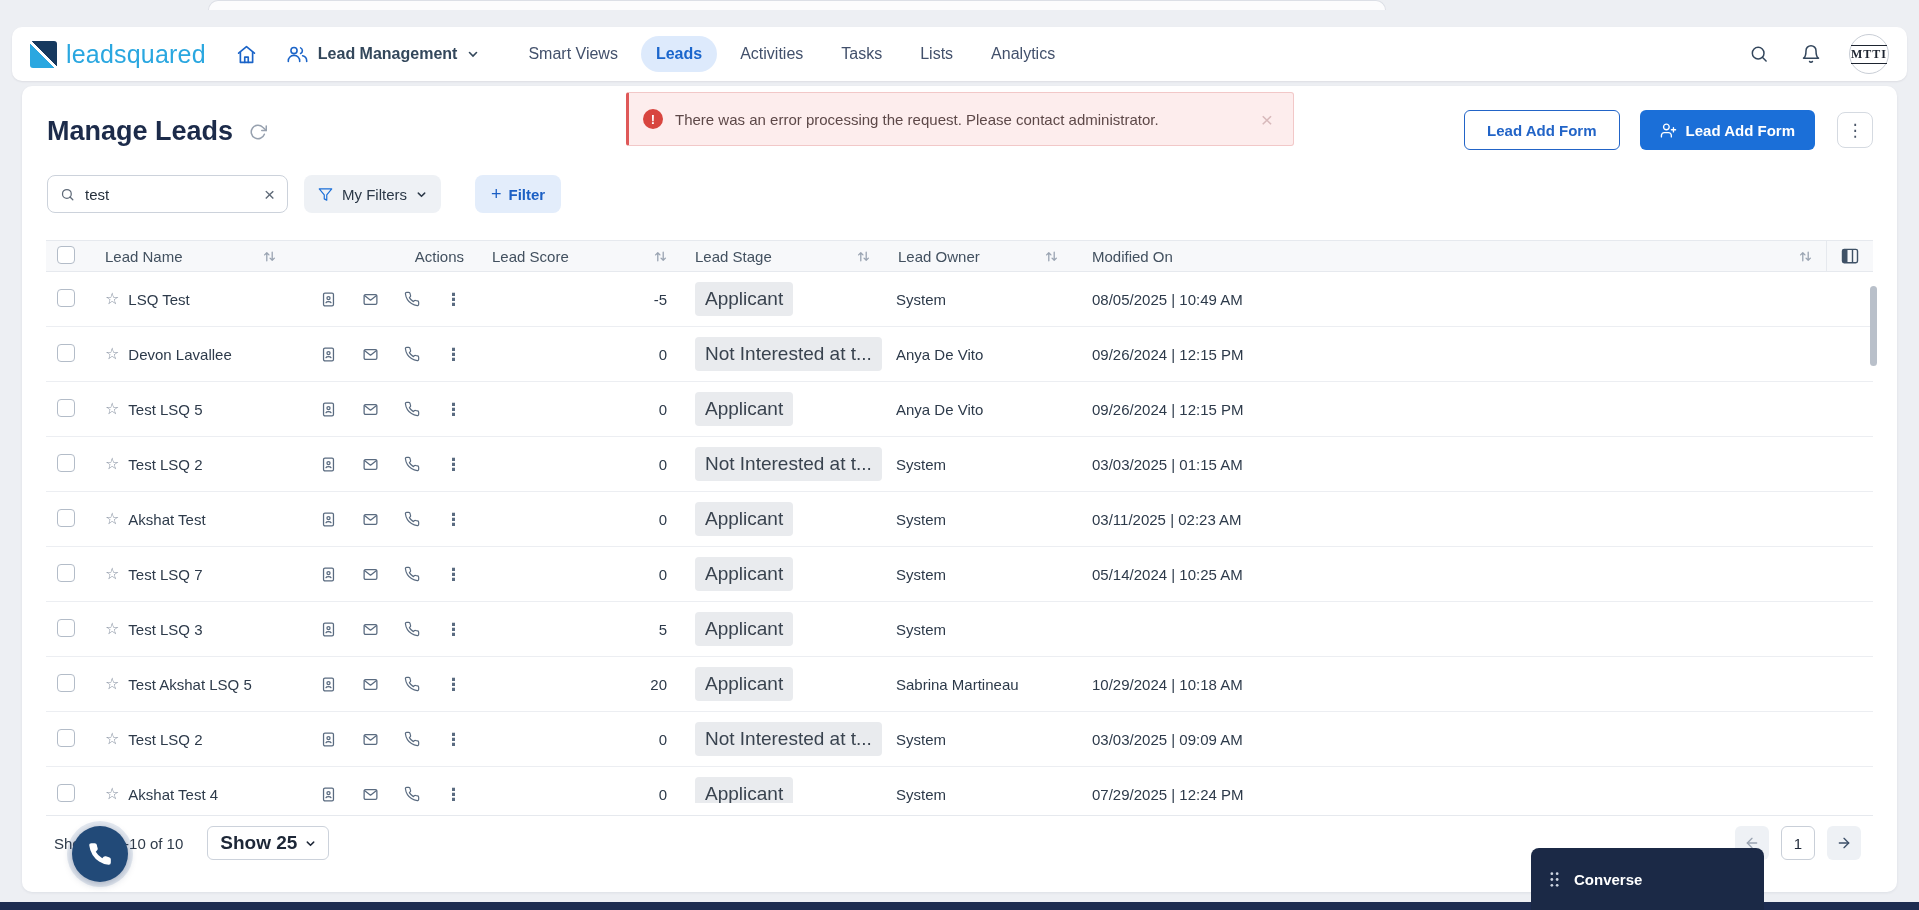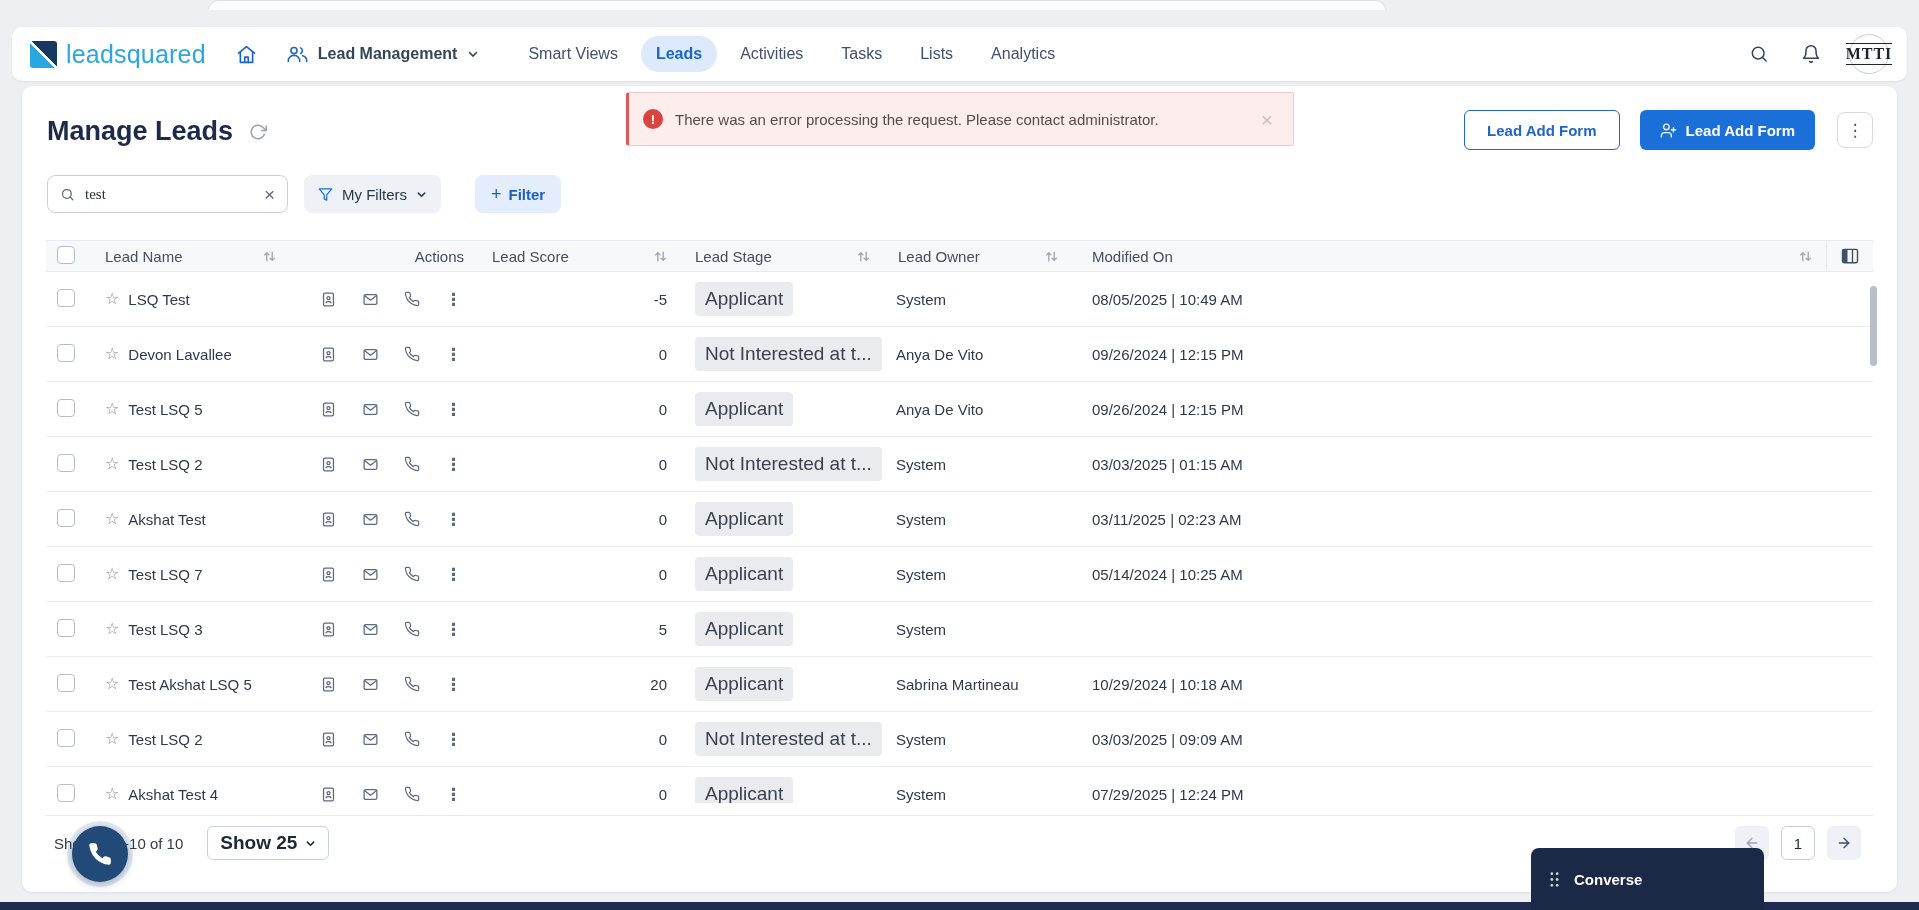--- a/index.html
+++ b/index.html
@@ -27,21 +27,21 @@
   .logo-text{ font-size:25px; color:#2aa7e0; letter-spacing:.2px; }
   .icon-btn{ background:none; border:none; padding:4px; display:flex; align-items:center; justify-content:center; cursor:pointer; }
   .app-selector{ display:flex; align-items:center; gap:10px; font-size:16px; font-weight:700; color:#33475b; cursor:pointer; }
   .app-selector .chev{ color:#33475b; }
   .tabs{ display:flex; align-items:center; gap:8px; margin-left:8px; }
   .tab{ border:none; background:none; font-size:16px; color:#42506b; padding:9px 15px; border-radius:18px; cursor:pointer; }
   .tab.active{ background:#ddeafc; color:#1a66cc; font-weight:700; }
   .nav-right{ margin-left:auto; display:flex; align-items:center; gap:24px; }
   .avatar{ width:40px; height:40px; border-radius:50%; border:1px solid #c9ced6; background:#fff;
     display:flex; align-items:center; justify-content:center; cursor:pointer; }
-  .avatar-text{ font-family:"Liberation Serif",serif; font-size:16px; font-weight:700; color:#1d2430;
+  .avatar-text{ font-family:"Liberation Serif",serif; font-size:12px; font-weight:700; color:#1d2430;
     letter-spacing:1px; border-top:1px solid #1d2430; border-bottom:1px solid #1d2430; padding:1px 0; }
 
   
   .card{ position:absolute; left:22px; top:86px; width:1875px; height:806px; background:#fff;
     border-radius:10px; box-shadow:0 1px 3px rgba(20,30,50,.07); }
 
   .page-title-wrap{ position:absolute; left:25px; top:30px; display:flex; align-items:center; gap:16px; }
   .page-title{ font-size:27px; margin:0; color:#1c2b4a; font-weight:700; }
 
   .error-banner{ position:absolute; left:604px; top:6px; width:668px; height:54px;
@@ -56,21 +56,21 @@
   .btn-outline{ height:40px; padding:0 22px; border:1px solid #2264c7; color:#2264c7; background:#fff;
     border-radius:6px; font-size:15px; font-weight:700; cursor:pointer; }
   .btn-primary{ height:40px; padding:0 20px; border:none; background:#1b6fd8; color:#fff;
     border-radius:6px; font-size:15px; font-weight:700; display:flex; align-items:center; gap:9px; cursor:pointer; }
   .btn-kebab{ width:36px; height:36px; border:1px solid #d5dae1; border-radius:8px; background:#fff;
     color:#4a5568; font-size:17px; cursor:pointer; margin-left:2px; line-height:1; }
 
   .filter-row{ position:absolute; left:25px; top:89px; display:flex; align-items:center; gap:16px; }
   .search-box{ width:241px; height:38px; border:1px solid #ccd2db; border-radius:8px; background:#fff;
     display:flex; align-items:center; gap:8px; padding:0 12px; }
-  .search-box input{ border:none; outline:none; flex:1; min-width:0; font-size:15px; color:#26303c; background:transparent; font-family:Liberation Serif, serif; }
+  .search-box input{ border:none; outline:none; flex:1; min-width:0; font-size:15px; color:#26303c; background:transparent; font-family:Liberation Sans, sans-serif; }
   .clear-btn{ background:none; border:none; font-size:19px; color:#5f6a78; cursor:pointer; padding:0; line-height:1; }
   .my-filters{ height:38px; background:#eef1f5; border:none; border-radius:8px; display:flex; align-items:center;
     gap:9px; padding:0 14px; font-size:15px; color:#2b3847; cursor:pointer; }
   .add-filter{ height:38px; background:#e3edfb; color:#1b5fc4; border:none; border-radius:8px; padding:0 16px;
     font-size:15px; font-weight:600; display:flex; align-items:center; gap:7px; cursor:pointer; margin-left:18px; }
   .add-filter .plus{ font-size:18px; font-weight:400; }
 
   
   .table{ position:absolute; left:24px; top:154px; width:1827px; }
   .thead, .trow{ display:grid; grid-template-columns:45px 199px 188px 203px 203px 188px minmax(0,1fr) 47px; align-items:center; }

